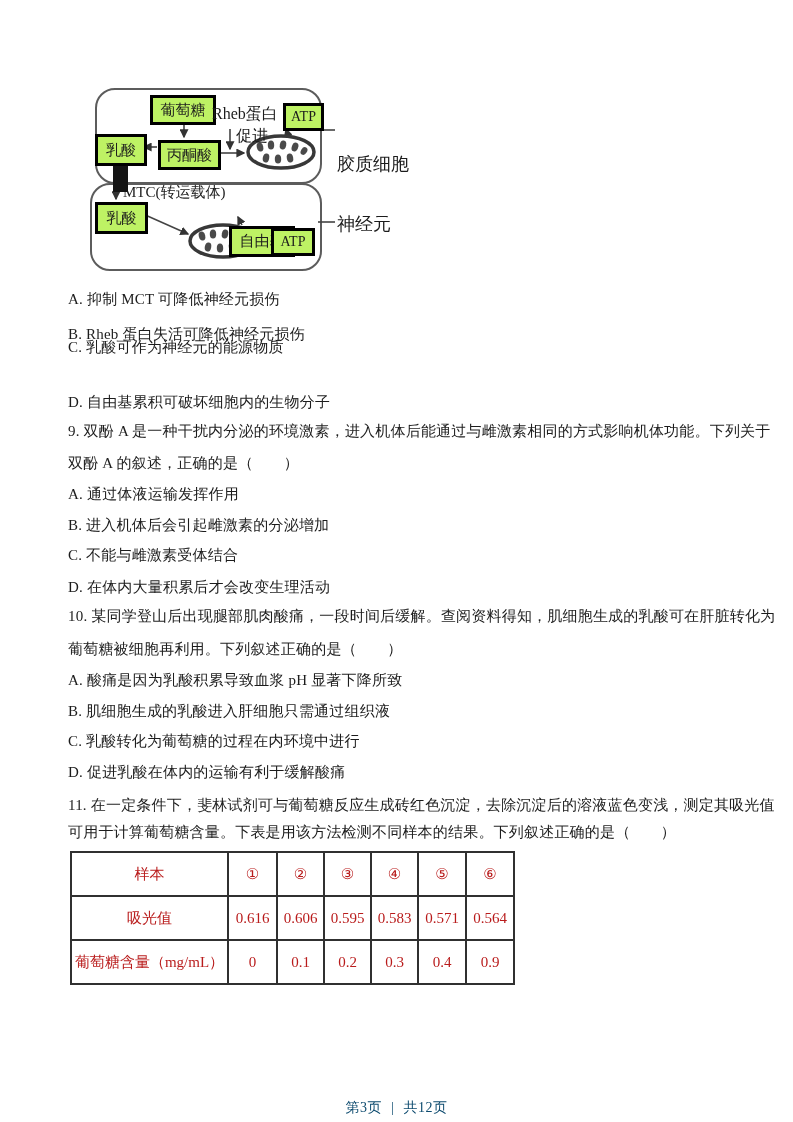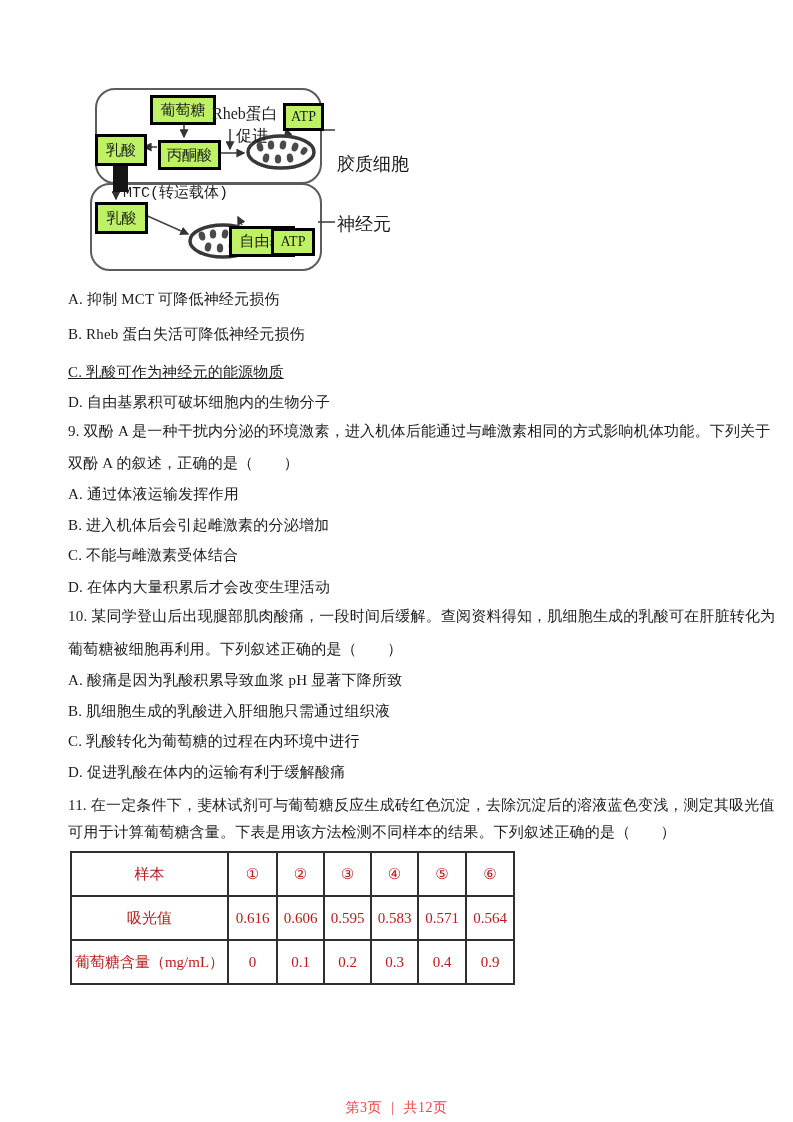--- a/index.html
+++ b/index.html
@@ -31,21 +31,21 @@
   .dsquare { position:absolute; background:#141414; z-index:4; }
   
   .qtable {
     position:absolute; left:70px; top:851px; border-collapse:collapse;
     table-layout:fixed; font-size:15px; text-align:center; color:#b91c1c;
   }
   .qtable td { border:2px solid #303030; height:42px; padding:0 2px; overflow:hidden; }
   
   .footer {
     position:absolute; left:0; top:1099px; width:100%; text-align:center;
-    font-size:14px; color:#ef4444; letter-spacing:0.5px;
+    font-size:14px; color:#0c4a6e; letter-spacing:0.5px;
   }
   .footer .sep { margin:0 9px; }
 </style>
 </head>
 <body>
 
 <div class="page">
 
   <div class="diagram">
 
@@ -98,39 +98,39 @@
         <span>乳酸</span>
       </div>
     <div class="dbox" style="left:73px;  top:57px;  width:57px; height:24px;">
         <span>丙酮酸</span>
       </div>
 
     <div class="dtext" style="left:127px; top:21px;">Rheb蛋白</div>
     <div class="dtext" style="left:151px; top:43px;">促进</div>
 
     <div class="dsquare" style="left:28px; top:83px; width:15px; height:26px;"></div>
-    <div class="dtext" style="left:38px; top:100px; font-size:15px;font-family:Liberation Mono, monospace;">MTC(转运载体)</div>
+    <div class="dtext" style="left:38px; top:100px; font-size:15px;">MTC(转运载体)</div>
 
     <div class="dbox" style="left:144px; top:107px; width:60px; height:25px;margin-top:36px;">
         <span>自由基</span>
       </div>
     <div class="dbox" style="left:10px;  top:119px; width:47px; height:26px;">
         <span>乳酸</span>
       </div>
     <div class="dbox" style="left:186px; top:145px; width:38px; height:22px; font-size:14px;">
         <span>ATP</span>
       </div>
 
     <div class="dlabel" style="left:252px; top:37px;margin-top:32px;">胶质细胞</div>
     <div class="dlabel" style="left:252px; top:129px;">神经元</div>
   </div>
 
   <div class="tline" style="top:291px;">A. 抑制 MCT 可降低神经元损伤</div>
   <div class="tline" style="top:326px;">B. Rheb 蛋白失活可降低神经元损伤</div>
-  <div class="tline" style="top:364px;text-decoration:underline;">C. 乳酸可作为神经元的能源物质</div>
+  <div class="tline" style="top:339px;">C. 乳酸可作为神经元的能源物质</div>
   <div class="tline" style="top:394px;">D. 自由基累积可破坏细胞内的生物分子</div>
 
   <div class="tline" style="top:423px;">9. 双酚 A 是一种干扰内分泌的环境激素，进入机体后能通过与雌激素相同的方式影响机体功能。下列关于</div>
   <div class="tline" style="top:455px;">双酚 A 的叙述，正确的是（　　）</div>
   <div class="tline" style="top:486px;">A. 通过体液运输发挥作用</div>
   <div class="tline" style="top:517px;">B. 进入机体后会引起雌激素的分泌增加</div>
   <div class="tline" style="top:547px;">C. 不能与雌激素受体结合</div>
   <div class="tline" style="top:579px;">D. 在体内大量积累后才会改变生理活动</div>
 
   <div class="tline" style="top:608px;">10. 某同学登山后出现腿部肌肉酸痛，一段时间后缓解。查阅资料得知，肌细胞生成的乳酸可在肝脏转化为</div>

